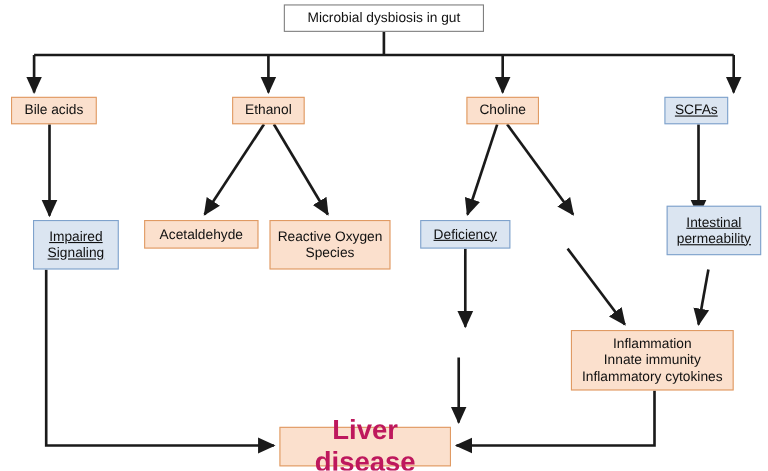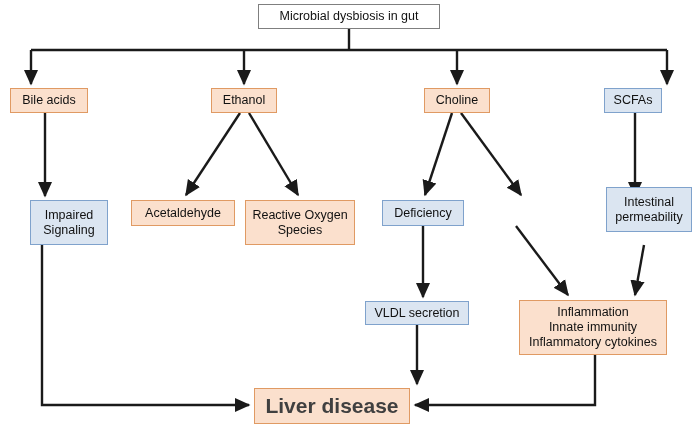--- a/index.html
+++ b/index.html
@@ -37,31 +37,32 @@
     z-index: 2;
     white-space: pre-line;
   }
   .node.peach {
     background: #fbe0cd;
     border-color: #e09a63;
   }
   .node.blue {
     background: #dbe5f1;
     border-color: #7fa2cc;
+    text-decoration: underline;
   }
   .node.white {
     background: #ffffff;
     border-color: #7f7f7f;
   }
   .node.liver {
     background: #fbe0cd;
     border-color: #e09a63;
-    color: #404040;
+    color: #be185d;
     font-weight: bold;
-    font-size: 21px;
+    font-size: 25px;
     text-align: center;
   }
 </style>
 </head>
 <body>
 
 <div id="canvas">
 
   <svg id="edges" viewBox="0 0 698 428">
     <defs>
@@ -112,21 +113,20 @@
 
   <div class="node peach" style="left:245px; top:200px; width:110px; height:45px;">Reactive Oxygen
 Species</div>
 
   <div class="node blue" style="left:382px; top:200px; width:82px; height:26px;">Deficiency</div>
 
 
   <div class="node blue" style="left:606px; top:187px; width:86px; height:45px;">Intestinal
 permeability</div>
 
-  <div class="node blue" style="left:365px; top:301px; width:104px; height:24px;">VLDL secretion</div>
 
   <div class="node peach" style="left:519px; top:300px; width:148px; height:55px;">Inflammation
 Innate immunity
 Inflammatory cytokines</div>
 
   <div class="node liver" style="left:254px; top:388px; width:156px; height:36px;">Liver disease</div>
 
 </div>
 
 </body></html>

